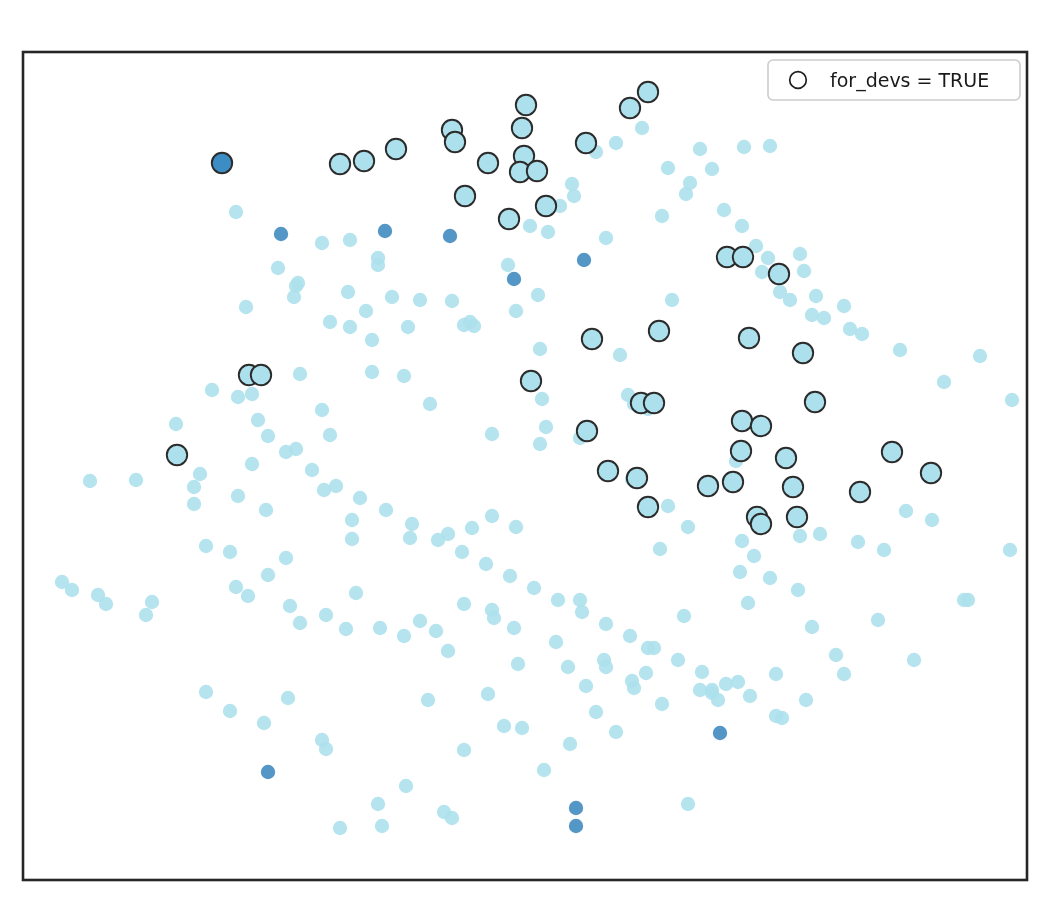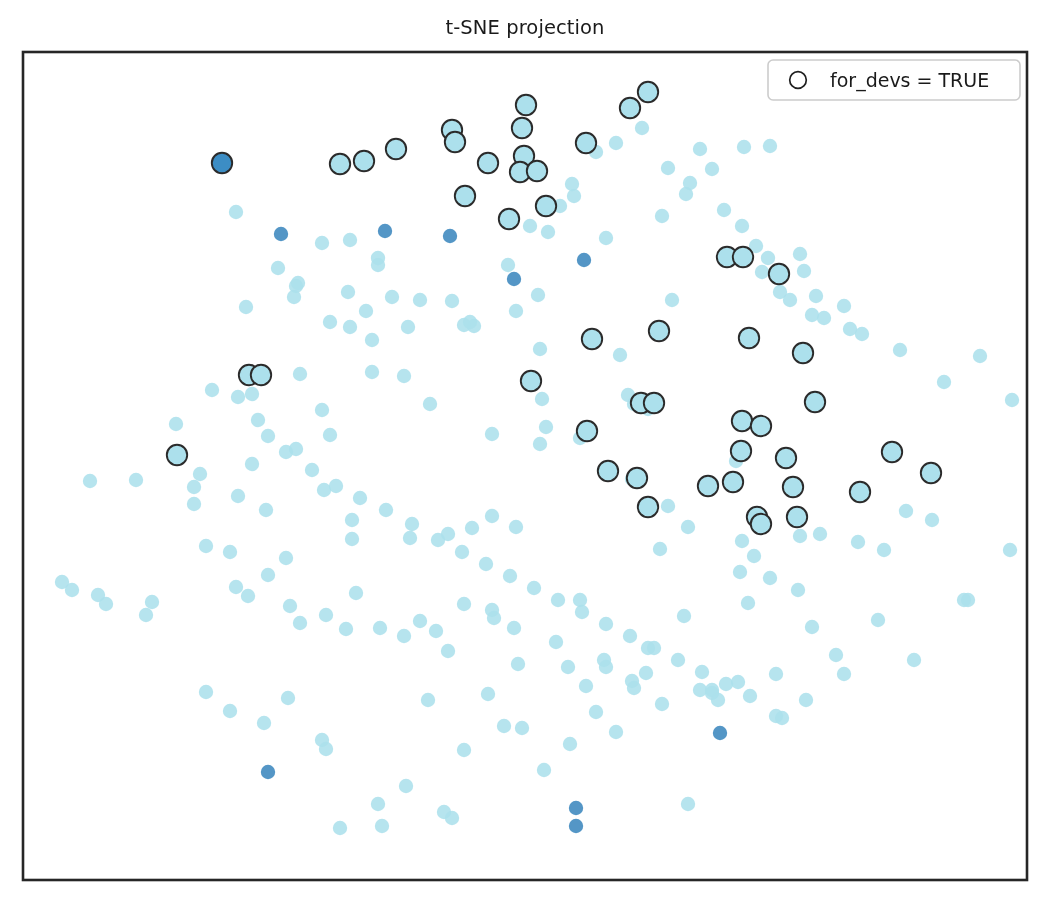--- a/index.html
+++ b/index.html
@@ -65,21 +65,20 @@
     font-family: "DejaVu Sans", sans-serif;
     font-size: 19px;
     fill: #1a1a1a;
   }
 </style>
 </head>
 <body>
 
 <div id="figure">
 
-  <div id="fig-title">t-SNE projection</div>
 
   <svg id="plot-svg" viewBox="0 0 1050 900" xmlns="http://www.w3.org/2000/svg">
     <g id="points-layer">
         <g>
           <circle cx="236" cy="212" r="7.2" fill="#ace0ec" class="pt-bg" fill-opacity="0.88"></circle>
           <circle cx="322" cy="243" r="7.2" fill="#ace0ec" class="pt-bg" fill-opacity="0.88"></circle>
           <circle cx="378" cy="265" r="7.2" fill="#ace0ec" class="pt-bg" fill-opacity="0.88"></circle>
           <circle cx="296" cy="286" r="7.2" fill="#ace0ec" class="pt-bg" fill-opacity="0.88"></circle>
           <circle cx="246" cy="307" r="7.2" fill="#ace0ec" class="pt-bg" fill-opacity="0.88"></circle>
           <circle cx="294" cy="297" r="7.2" fill="#ace0ec" class="pt-bg" fill-opacity="0.88"></circle>

